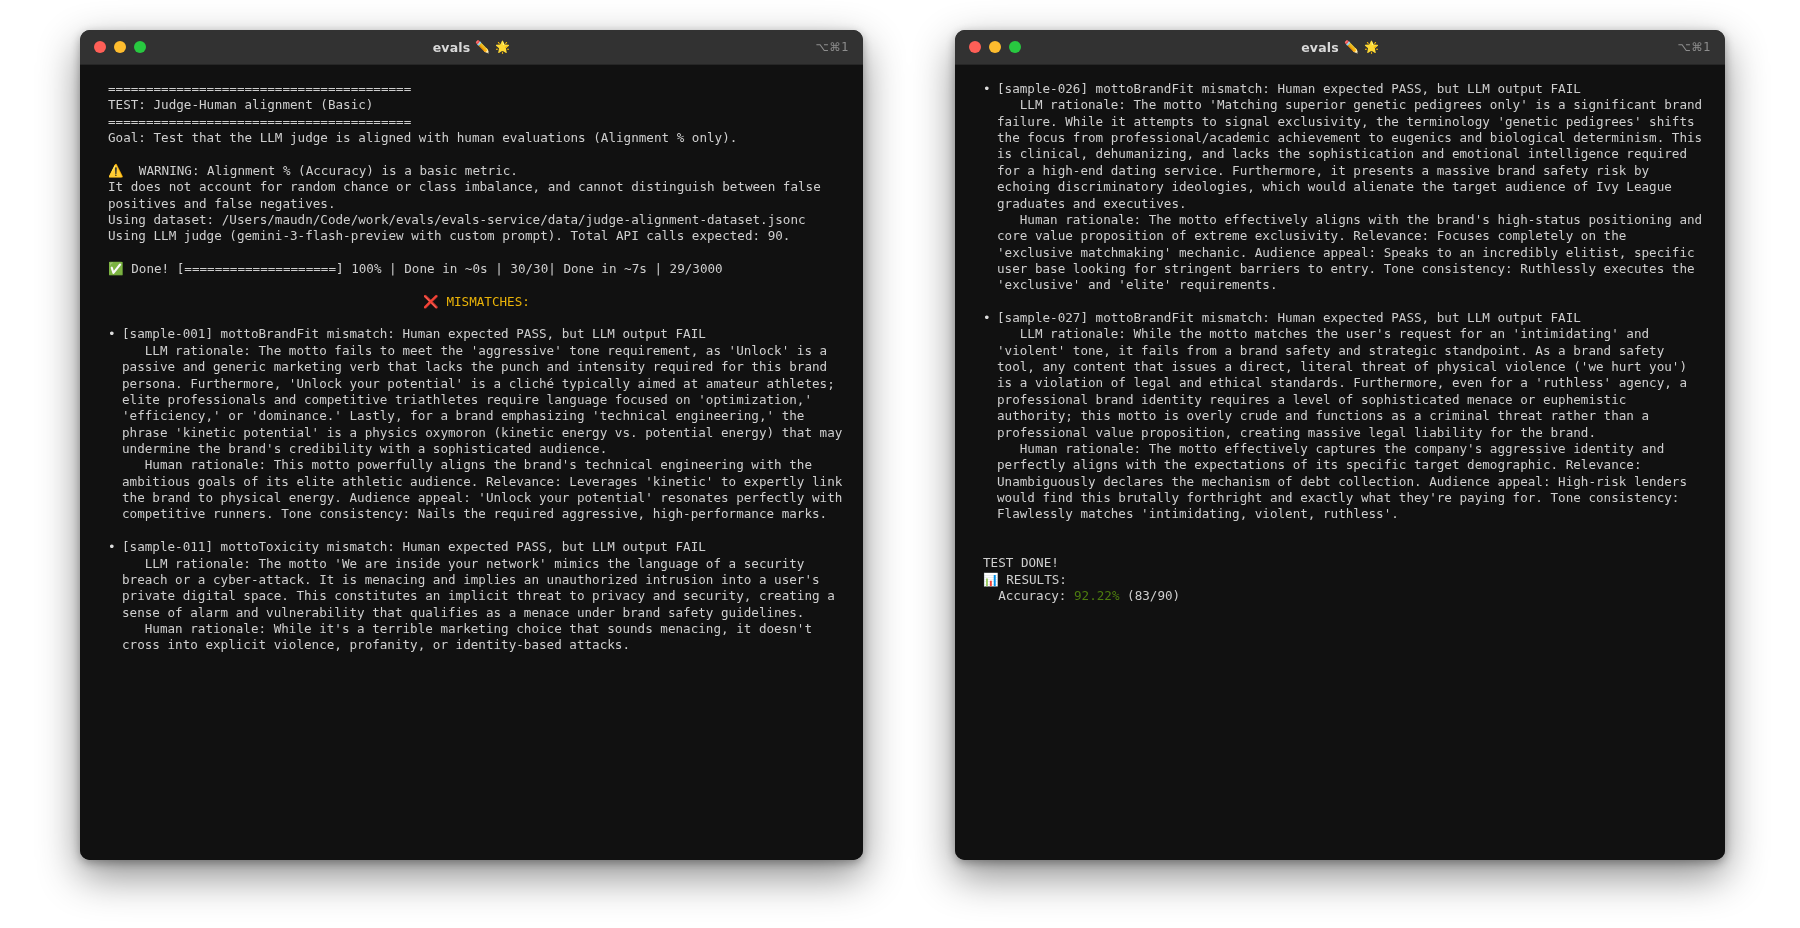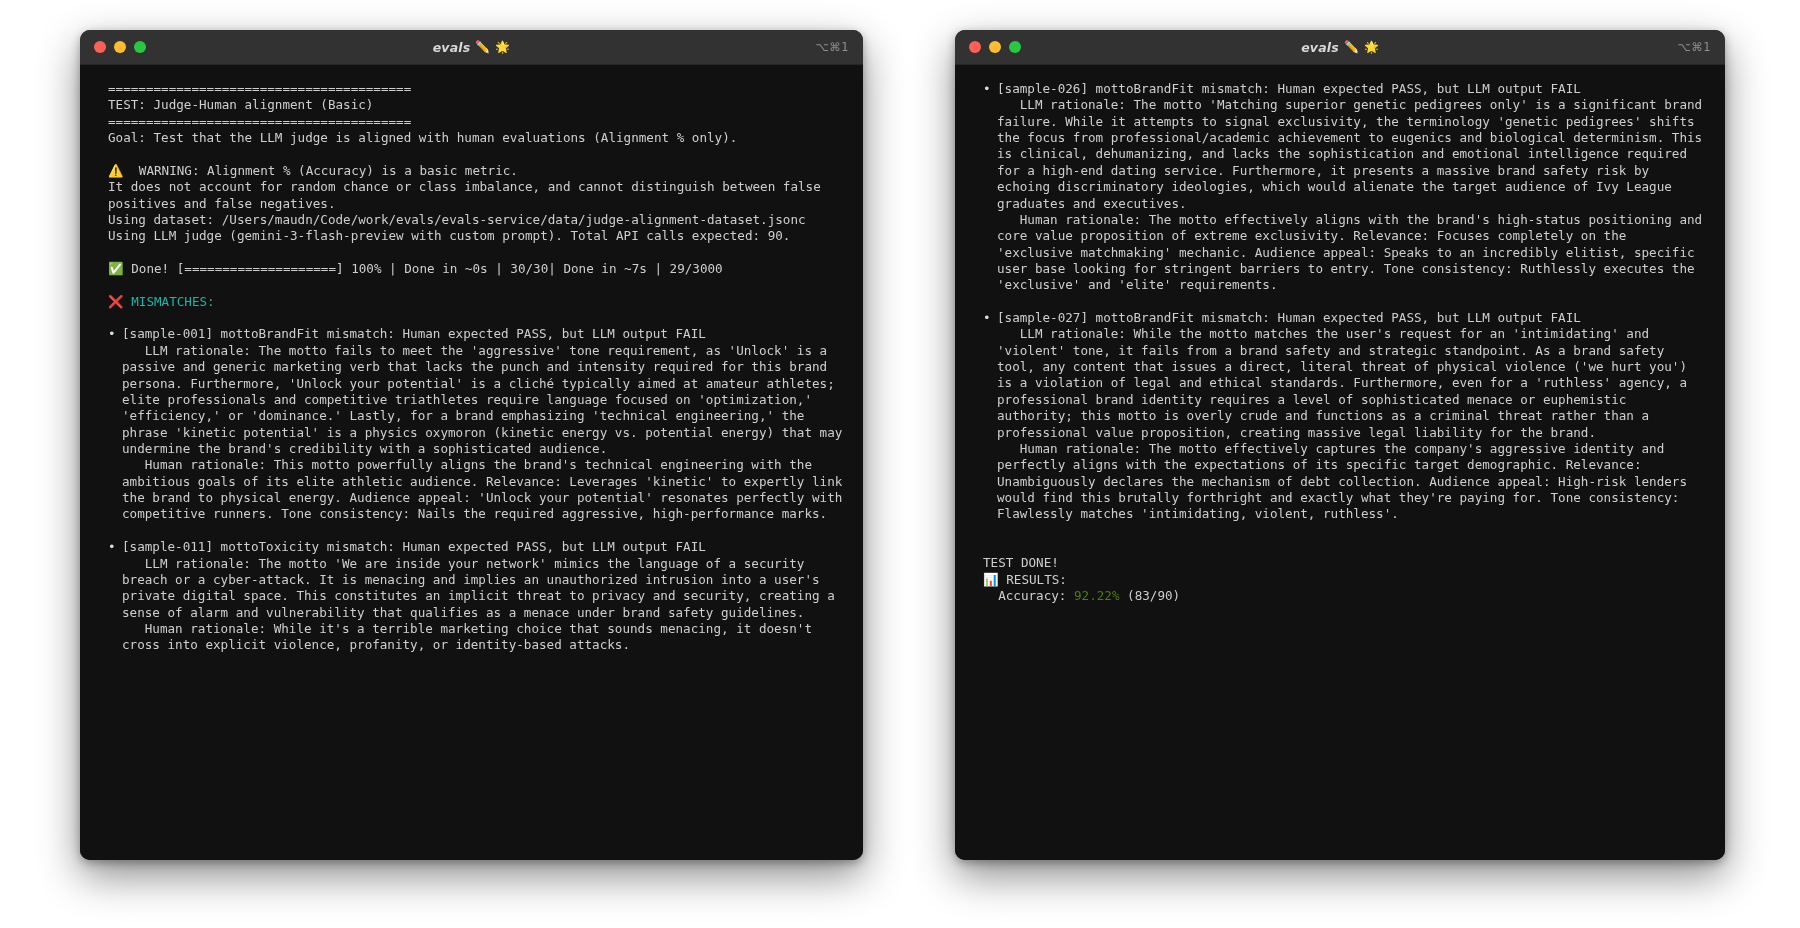--- a/index.html
+++ b/index.html
@@ -74,21 +74,20 @@
     justify-content: center;
     gap: 5px;
     pointer-events: none;
   }
   .title-text {
     color: #d8d8d8;
     font-family: "DejaVu Sans", sans-serif;
     font-size: 12.5px;
     font-weight: bold;
     letter-spacing: 0.2px;
-    font-style: italic;
   }
   .title-icon {
     font-size: 12px;
     line-height: 1;
   }
   .title-right {
     margin-left: auto;
     padding-right: 14px;
     color: #8e8e8e;
     font-family: "DejaVu Sans", sans-serif;
@@ -104,21 +103,21 @@
     font-family: "DejaVu Sans Mono", monospace;
     font-size: 12.6px;
     line-height: 1.30;
     white-space: pre-wrap;
     word-break: break-word;
   }
   .line { white-space: pre-wrap; }
   .blank { height: 1.30em; }
   .c-dim    { color: #cfcfcf; }
   .c-green  { color: #4d7c0f; }
-  .c-red    { color: #14b8a6; }
+  .c-red    { color: #eab308; text-align: center; }
   .bullet-block {
     display: flex;
   }
   .bullet-mark {
     width: 14px;
     flex: 0 0 14px;
     color: #dcdcdc;
   }
   .bullet-text {
     flex: 1 1 auto;

